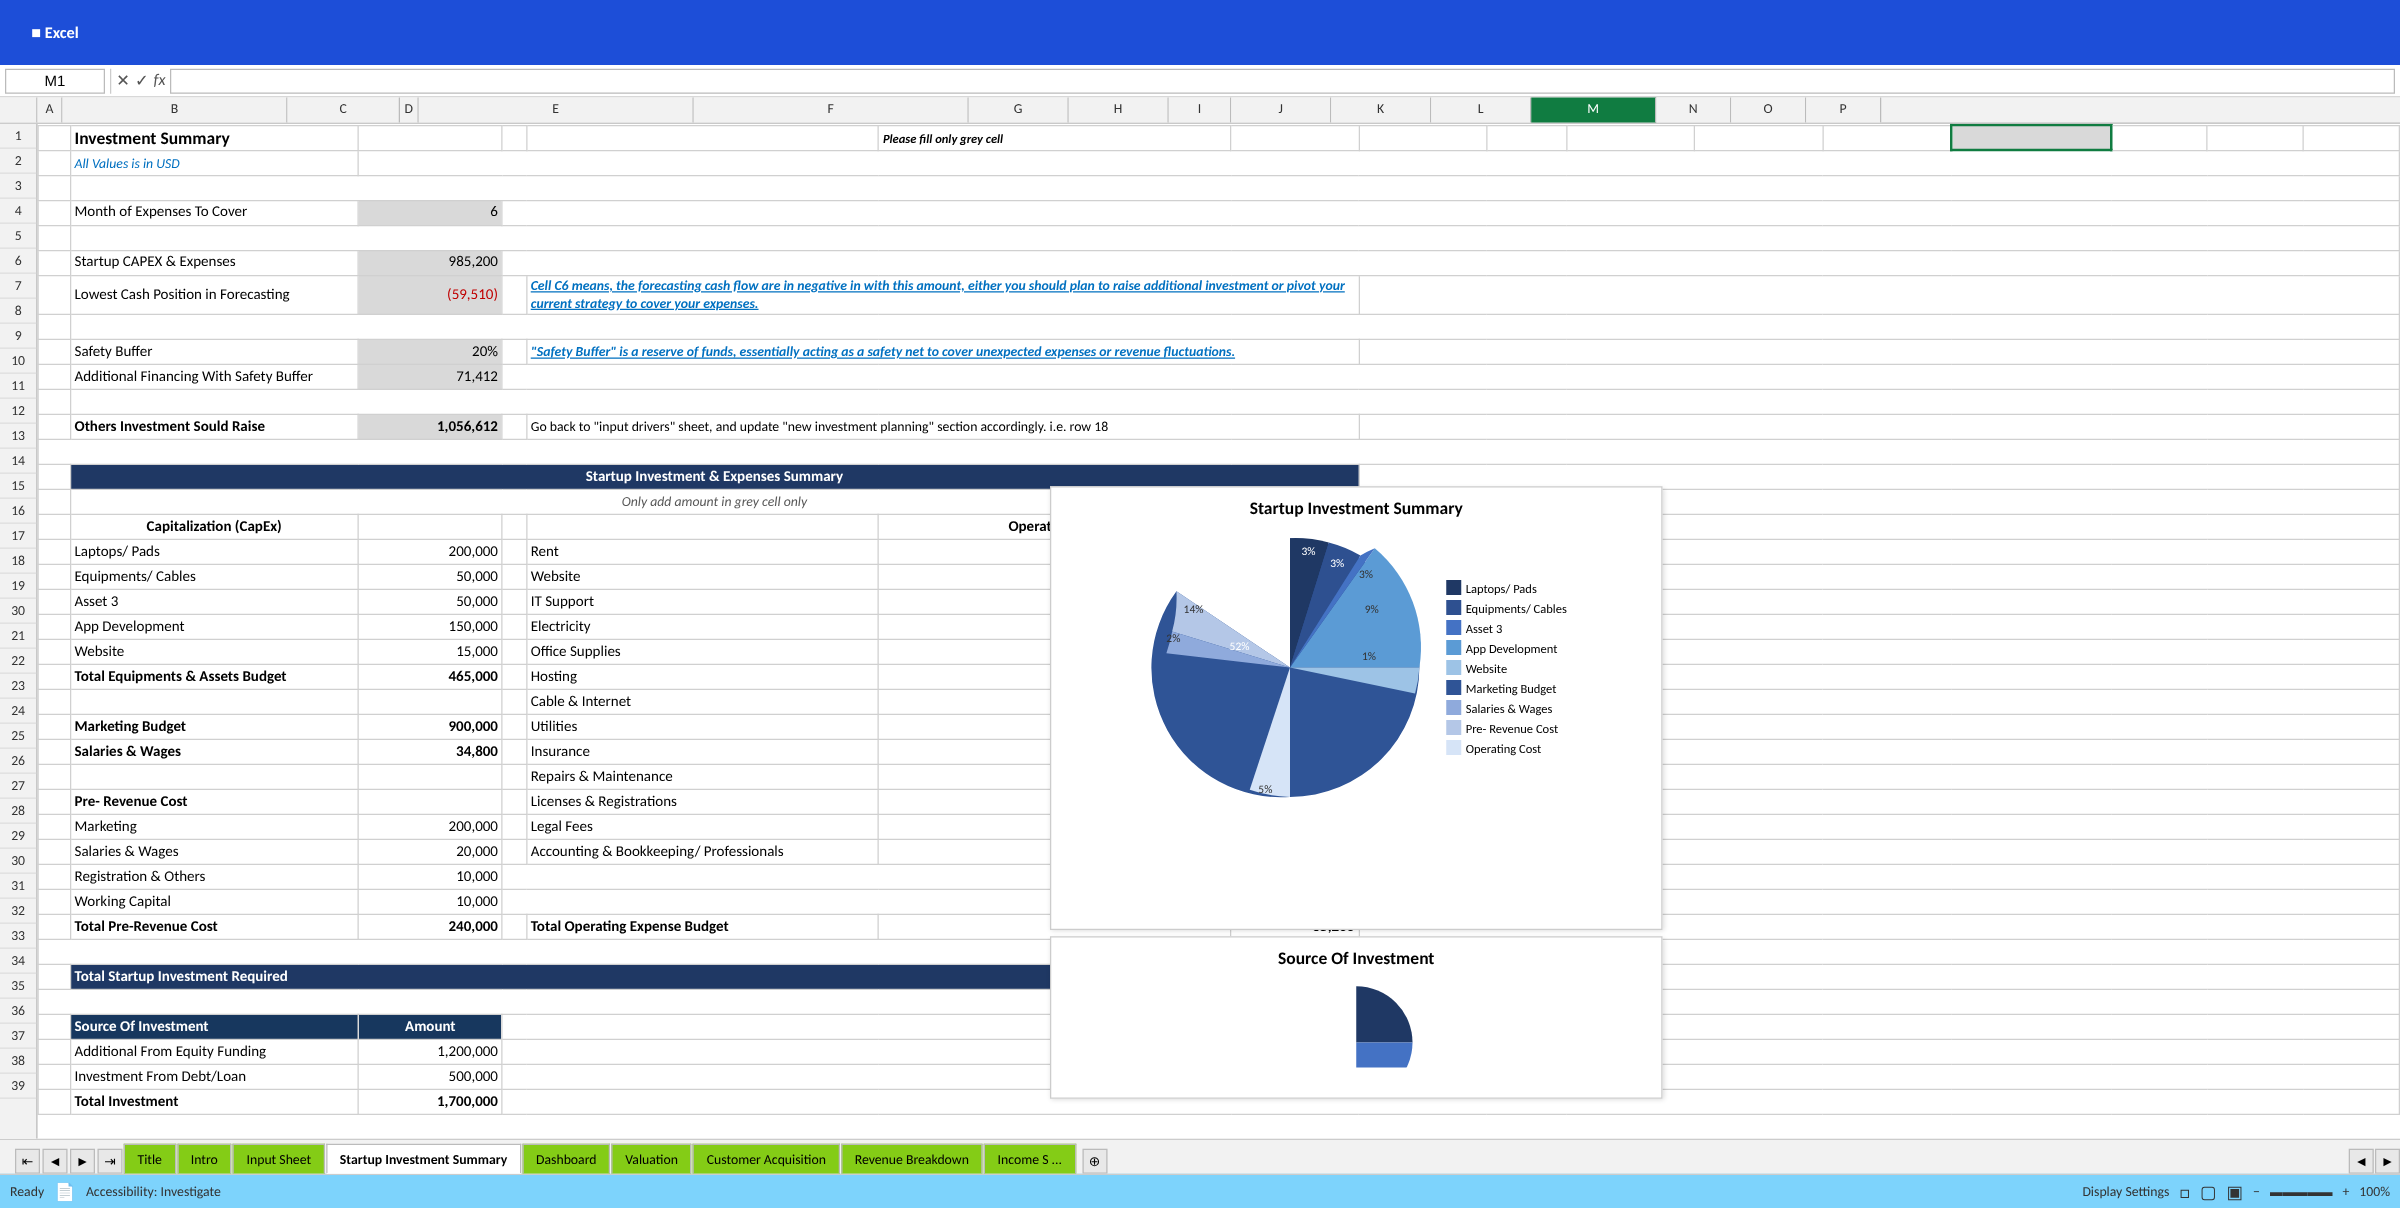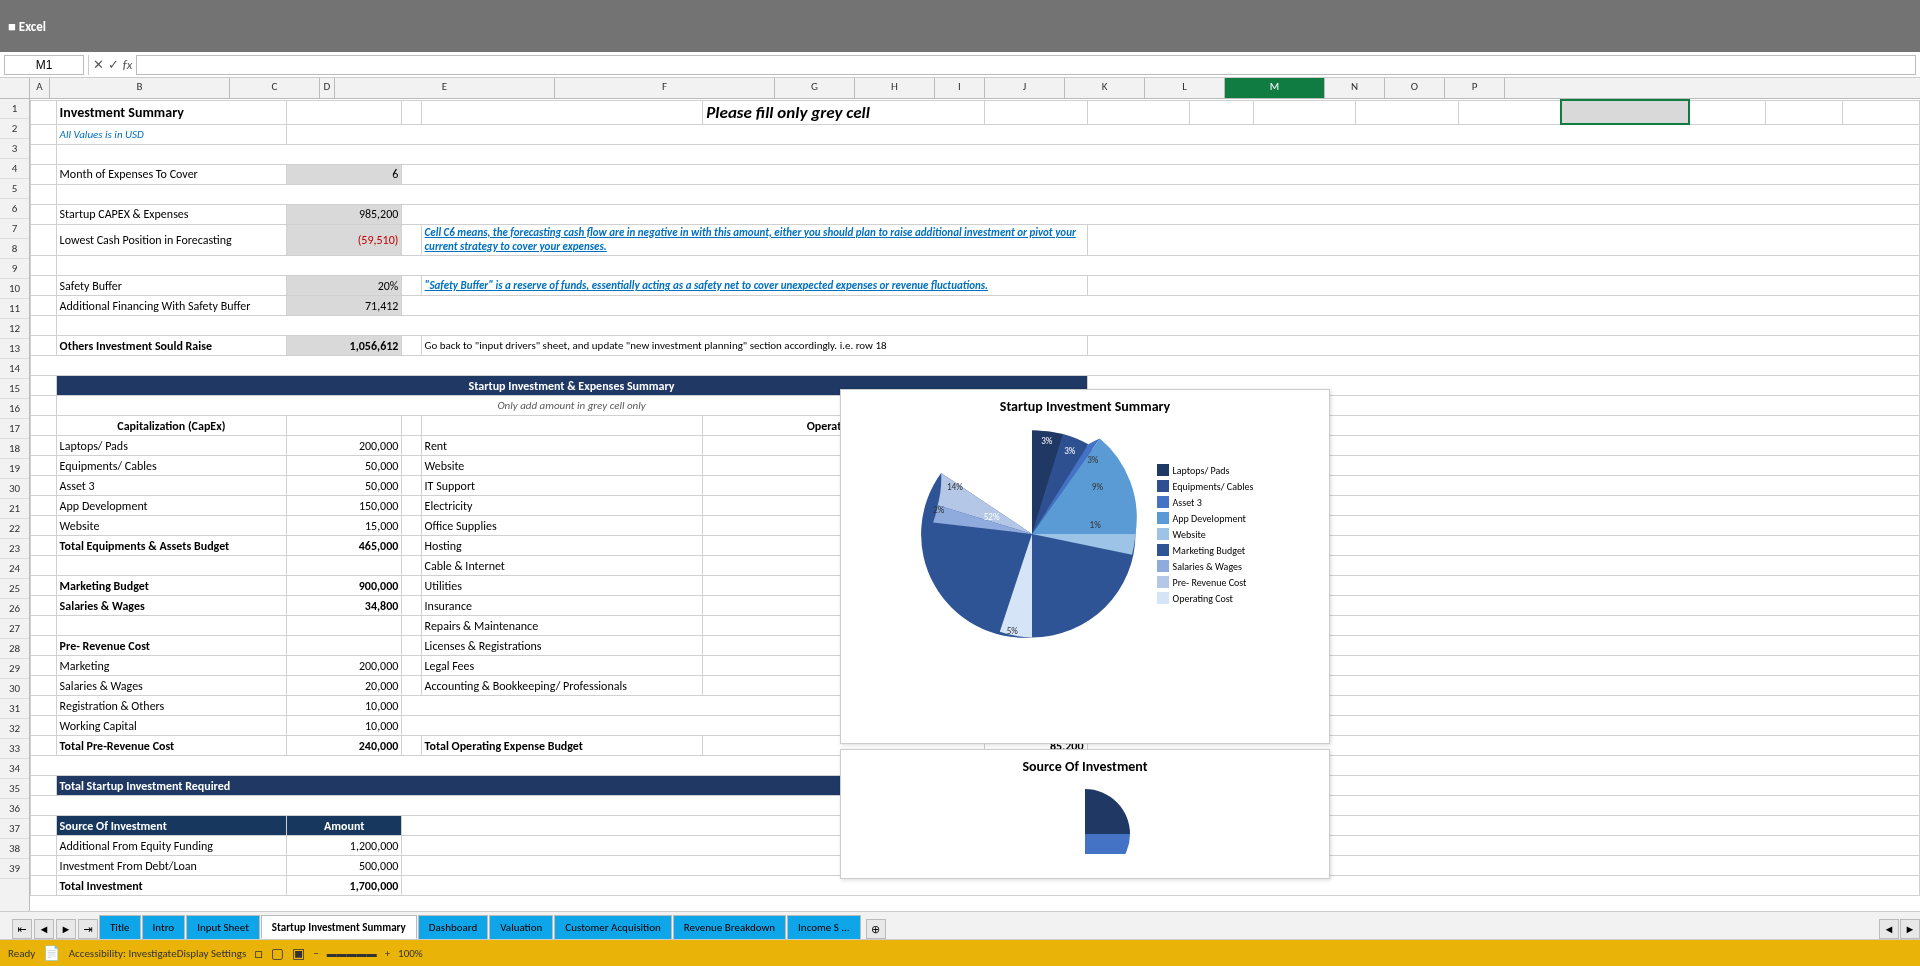--- a/index.html
+++ b/index.html
@@ -1,24 +1,24 @@
 <!DOCTYPE html>
 <html><head>
   <meta charset="utf-8">
   <style>
     * { box-sizing: border-box; margin: 0; padding: 0; }
     body { font-family: Calibri, Arial, sans-serif; font-size: 12px; background: #fff; overflow: hidden; }
 
     
     #toolbar {
       height: 52px;
-      background: #737373;
+      background: #1d4ed8;
       display: flex;
       align-items: center;
-      padding: 0 8px;
+      padding: 0 25px;
     }
     #formula-bar {
       height: 26px;
       background: #fff;
       border-bottom: 1px solid #ccc;
       display: flex;
       align-items: center;
       padding: 0 4px;
       gap: 4px;
     }
@@ -168,21 +168,21 @@
       align-items: flex-end;
       padding-left: 8px;
       gap: 1px;
       overflow: hidden;
     }
     .sheet-tab {
       height: 24px;
       padding: 0 10px;
       border: 1px solid #bbb;
       border-bottom: none;
-      background: #0ea5e9;
+      background: #84cc16;
       font-size: 11px;
       cursor: pointer;
       display: flex;
       align-items: center;
       white-space: nowrap;
     }
     .sheet-tab.active {
       background: #fff;
       border-bottom: 1px solid #fff;
       font-weight: bold;
@@ -198,28 +198,28 @@
       border: 1px solid #bbb;
       background: #e8e8e8;
       font-size: 11px;
       cursor: pointer;
       display: flex; align-items: center; justify-content: center;
     }
 
     
     #status-bar {
       height: 28px;
-      background: #eab308;
+      background: #7dd3fc;
       border-top: 1px solid #ccc;
       display: flex;
       align-items: center;
       padding: 12px 8px;
       font-size: 11px;
       color: #333;
-      justify-content: flex-start;
+      justify-content: space-between;
     }
     .status-left { display: flex; align-items: center; gap: 8px; }
     .status-right { display: flex; align-items: center; gap: 8px; }
 
     
     .sheet-body::-webkit-scrollbar { width: 12px; height: 12px; }
     .sheet-body::-webkit-scrollbar-track { background: #f1f1f1; }
     .sheet-body::-webkit-scrollbar-thumb { background: #c0c0c0; }
   </style>
 </head>
@@ -325,21 +325,21 @@
         <col style="width:60px">
       </colgroup>
       <tbody>
 
         <tr>
           <td></td>
           <td class="bold" style="font-size:14px;">Investment Summary</td>
           <td></td>
           <td></td>
           <td></td>
-          <td class="bold italic" style="font-size:17px;font-style:italic;">Please fill only grey cell</td>
+          <td class="bold italic" style="font-size:10px;font-style:italic;">Please fill only grey cell</td>
           <td></td>
           <td></td>
           <td></td>
           <td></td>
           <td></td>
           <td></td>
           <td class="cell-selected" style="background:#d9d9d9;border:2px solid #107c41;"></td>
           <td></td>
           <td></td>
           <td></td>

